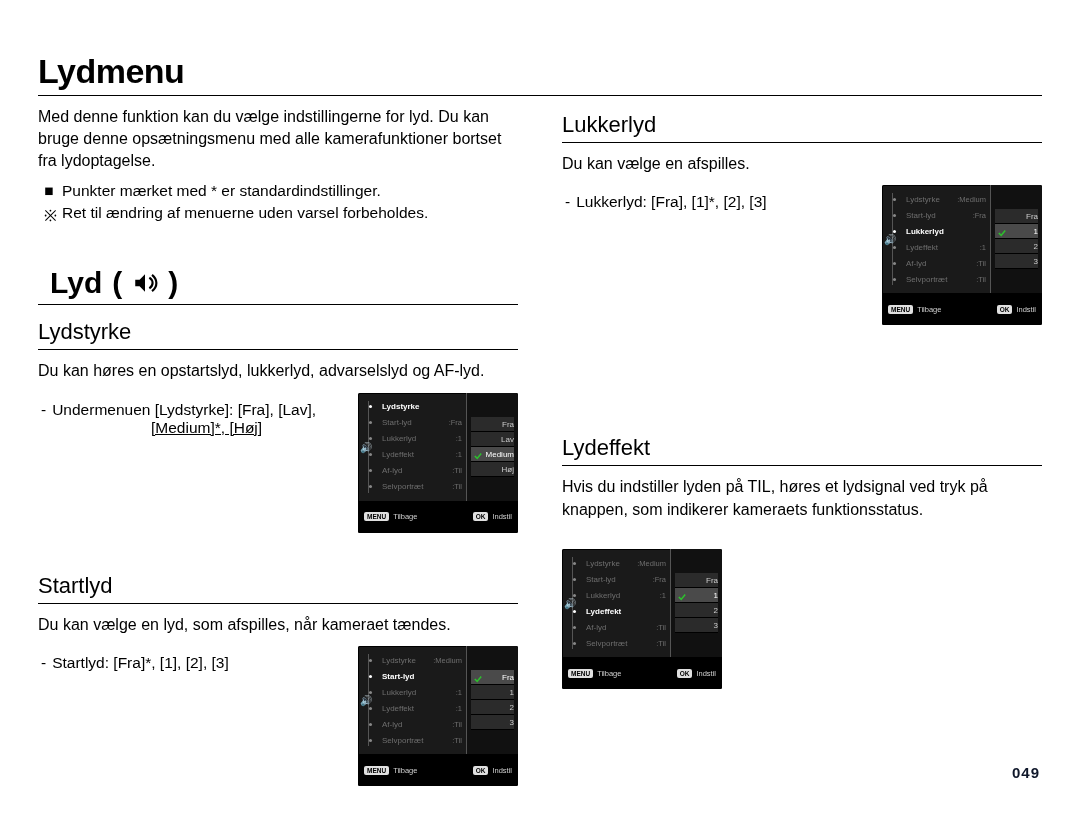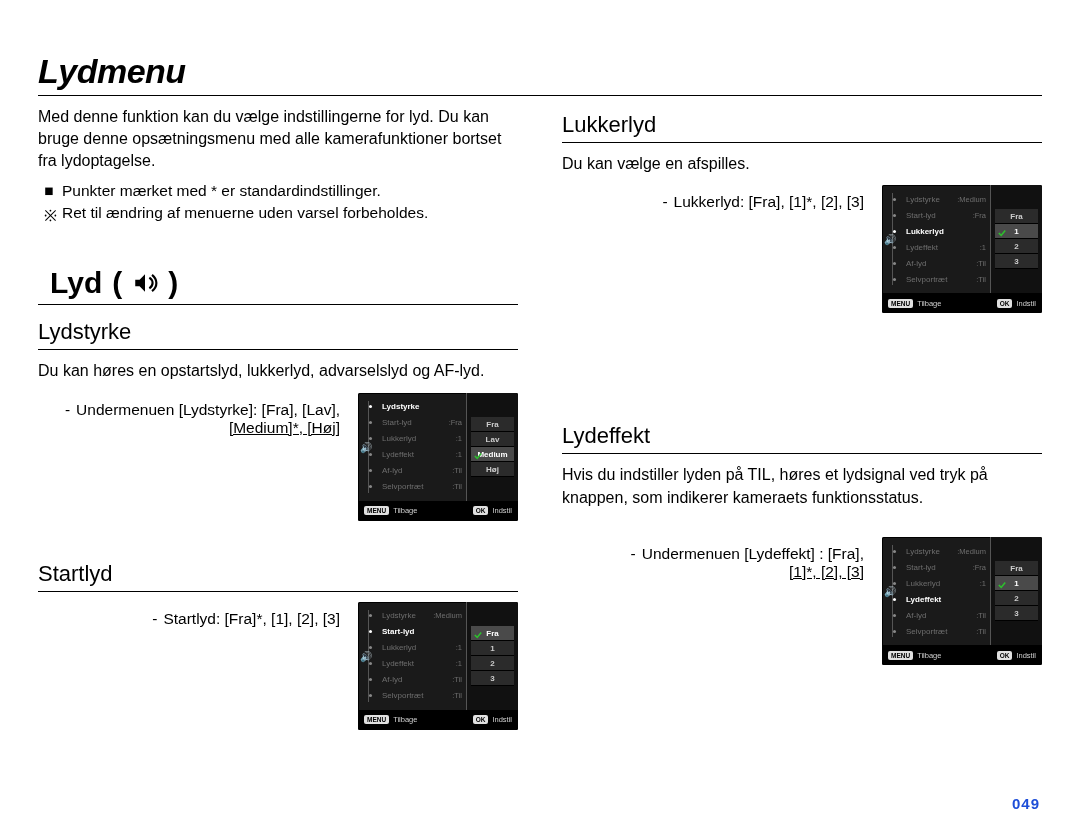--- a/index.html
+++ b/index.html
@@ -36,21 +36,20 @@
   .cols{
     display:flex;
     gap:44px;
   }
   .col{flex:1;min-width:0;}
   h1.page-title{
     font-size:34px;
     font-weight:bold;
     margin:0 0 2px 0;
     letter-spacing:-0.5px;
-    font-style:italic;
   }
   .rule{border-bottom:1px solid var(--rule);height:0;margin:4px 0 10px 0;}
   .intro{font-size:16px;line-height:1.38;}
   .bullet-list{margin:10px 0 0 6px;font-size:15.5px;}
   .bullet{display:flex;gap:8px;margin-top:4px;}
   .bullet .mk{width:10px;text-align:center;}
   h2.section{
     font-size:30px;
     font-weight:bold;
     margin:40px 0 2px 12px;
@@ -66,28 +65,28 @@
   .subrule{border-bottom:1px solid #000;height:0;margin:4px 0 10px 0;}
   .body{font-size:16px;line-height:1.4;}
   .opt-line{font-size:15.5px;margin-top:8px;padding-left:14px;text-indent:-11px;}
   .opt-line .dash{padding-right:6px;}
   .right-of-text{
     display:flex;
     gap:18px;
     align-items:flex-start;
     margin-top:10px;
   }
-  .right-of-text .txt{flex:1;text-align:right;}
+  .right-of-text .txt{flex:1;}
   .indent2{display:block;padding-left:110px;text-decoration:underline;}
   .pagenum{
     position:absolute;
     right:40px;
-    bottom:3px;
+    bottom:34px;
     font-weight:bold;
-    color:#1d4ed8;
+    color:#0f172a;
     font-size:15px;
     letter-spacing:1px;
   }
 
   
   .screenshot{
     width:160px;
     background:var(--screen-bg);
     border-radius:2px;
     font-size:8px;
@@ -147,40 +146,39 @@
     display:flex;
     flex-direction:column;
     justify-content:center;
     padding:6px 4px;
     gap:0;
     background:#111;
   }
   .screenshot .opt{
     height:15px;
     line-height:15px;
-    text-align:center;
+    text-align:right;
     background:var(--option-bg);
     color:#ccc;
     font-size:8px;
     border-bottom:1px solid #000;
     position:relative;
-    font-weight:bold;
   }
   .screenshot .opt.sel{
     background:var(--option-sel);
     color:#fff;
   }
   .screenshot .opt .check{
     position:absolute;
     left:3px;top:50%;transform:translateY(-50%);
     width:8px;height:8px;
   }
   .screenshot .footer{
     background:#000;
-    height:20px;
+    height:32px;
     display:flex;
     align-items:center;
     justify-content:space-between;
     padding:0 6px;
     font-size:7.5px;
     color:#d0d0d0;
   }
   .screenshot .footer .grp{display:flex;align-items:center;gap:4px;}
   .screenshot .footer .btn{
     display:inline-block;
@@ -294,20 +292,21 @@
               <div class="grp">
                 <span class="btn">OK</span>
                 <span>Indstil</span>
               </div>
             </div>
           </div>
       </div>
 
       <h3 class="sub" style="margin-top:40px">Startlyd</h3>
       <div class="subrule"></div>
+      <div class="body">Du kan vælge en lyd, som afspilles, når kameraet tændes.</div>
       <div class="right-of-text">
         <div class="txt">
           <div class="opt-line">
             <span class="dash">-</span><span>Startlyd: [Fra]*, [1], [2], [3]</span>
           </div>
         </div>
         <div class="screenshot">
             <div class="body-area">
               <div class="menu-col">
                 <div class="speaker-icon">🔊</div>
@@ -429,26 +428,20 @@
                 <span>Indstil</span>
               </div>
             </div>
           </div>
       </div>
 
       <h3 class="sub" style="margin-top:110px">Lydeffekt</h3>
       <div class="subrule"></div>
       <div class="body">Hvis du indstiller lyden på TIL, høres et lydsignal ved tryk på knappen, som indikerer kameraets funktionsstatus.</div>
       <div class="right-of-text" style="margin-top:28px;">
-        <div class="txt">
-          <div class="opt-line">
-            <span class="dash">-</span><span>Undermenuen [Lydeffekt] : [Fra],</span>
-            <span class="indent2" style="padding-left:200px">[1]*, [2], [3]</span>
-          </div>
-        </div>
         <div class="screenshot">
             <div class="body-area">
               <div class="menu-col">
                 <div class="speaker-icon">🔊</div>
                 <div class="mrow dim">
                   <span class="dot"></span>
                   <span class="lbl">Lydstyrke</span>
                   <span class="val">:Medium</span>
                 </div>
                 <div class="mrow dim">

